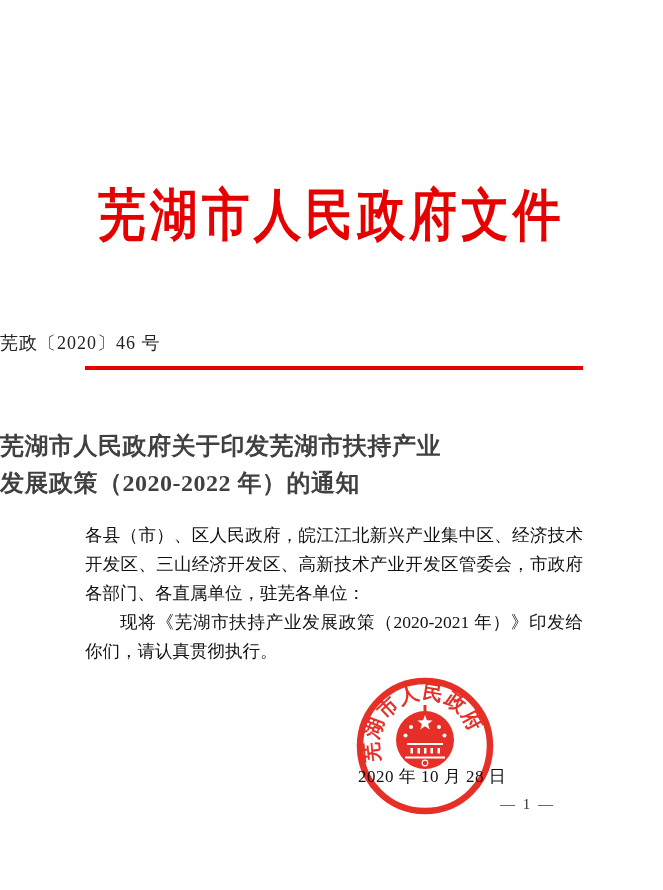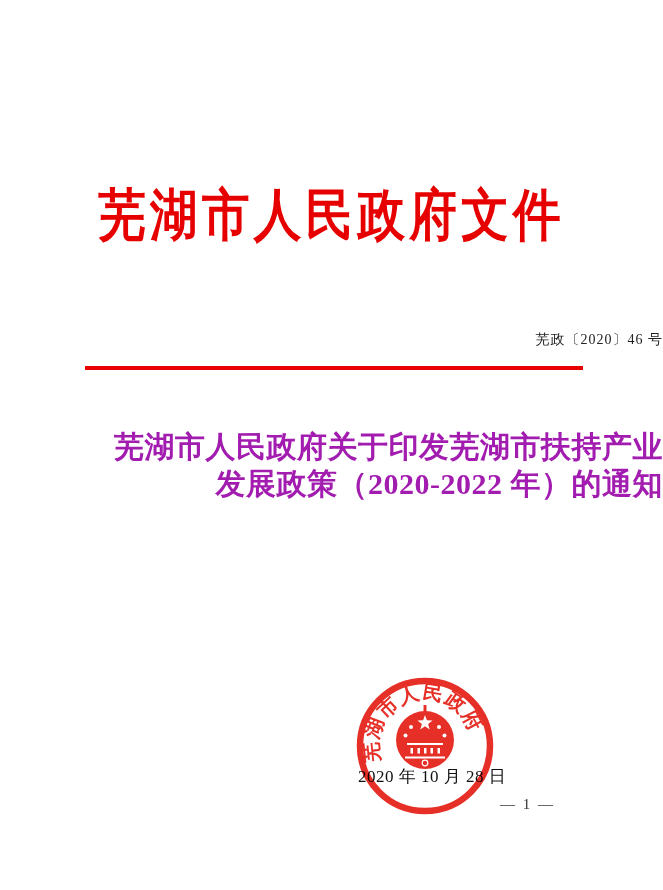--- a/index.html
+++ b/index.html
@@ -25,43 +25,43 @@
     letter-spacing: 5px;
     transform: scaleX(0.85);
     transform-origin: center center;
     white-space: nowrap;
   }
   .doc-number {
     position: absolute;
     top: 331px;
     left: 0;
     width: 100%;
-    text-align: right;
-    font-size: 14px;
+    text-align: left;
+    font-size: 18px;
     color: #222222;
     letter-spacing: 1px;
   }
   .red-divider {
     position: absolute;
     top: 366px;
     left: 85px;
     width: 498px;
     height: 4px;
     background: #e60000;
   }
   .doc-title {
     position: absolute;
     top: 428px;
     left: 0;
     width: 100%;
-    text-align: right;
+    text-align: left;
     font-weight: bold;
-    font-size: 30px;
+    font-size: 24px;
     line-height: 37px;
-    color: #a21caf;
+    color: #404040;
     letter-spacing: 0.5px;
   }
   .doc-body {
     position: absolute;
     top: 521px;
     left: 85px;
     width: 498px;
     font-size: 17.5px;
     line-height: 29px;
     text-align: justify;
@@ -107,20 +107,24 @@
 
   <div class="doc-number">芜政〔2020〕46 号</div>
 
   <div class="red-divider"></div>
 
   <div class="doc-title">
     <div>芜湖市人民政府关于印发芜湖市扶持产业</div>
     <div>发展政策（2020-2022 年）的通知</div>
   </div>
 
+  <div class="doc-body">
+    <p>各县（市）、区人民政府，皖江江北新兴产业集中区、经济技术开发区、三山经济开发区、高新技术产业开发区管委会，市政府各部门、各直属单位，驻芜各单位：</p>
+    <p class="indented">现将《芜湖市扶持产业发展政策（2020-2021 年）》印发给你们，请认真贯彻执行。</p>
+  </div>
 
   <div class="date-line">2020 年 10 月 28 日</div>
 
   <div class="seal">
     <svg width="140" height="140" viewBox="0 0 140 140">
       <circle cx="70" cy="70" r="65" fill="none" stroke="#e5231b" stroke-width="6.5"></circle>
       <defs>
         <path id="sealTextArc" d="M 27.4 89.9 A 47 47 0 1 1 115.4 57.8" fill="none"></path>
       </defs>
       <text font-size="20" font-weight="bold" fill="#e5231b" letter-spacing="1.5" font-family="Liberation Serif, DejaVu Serif, serif">

